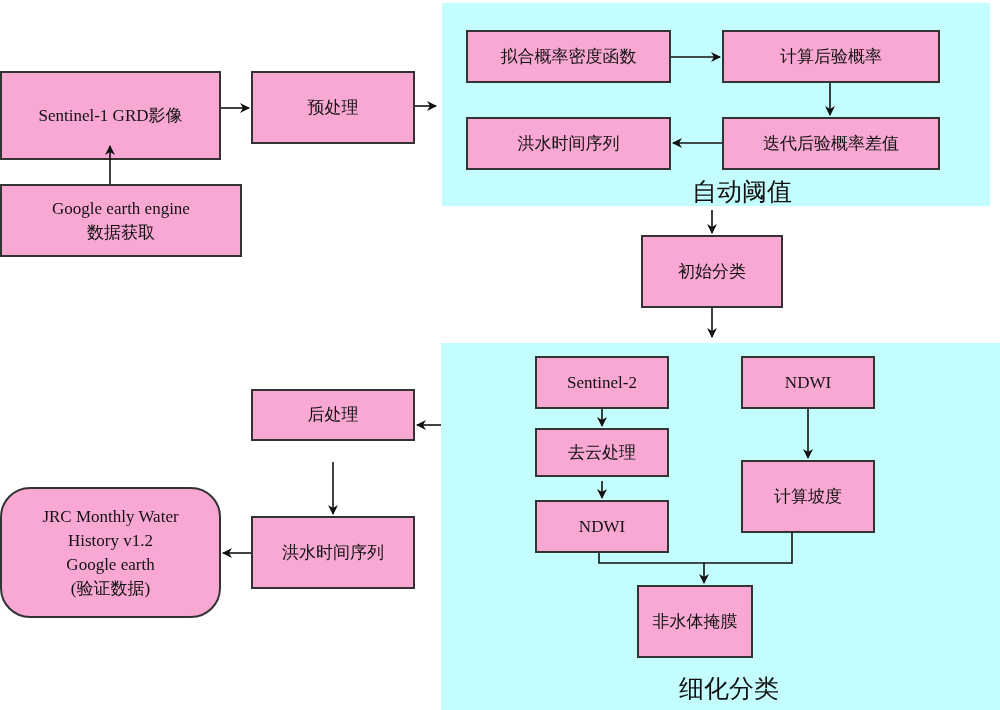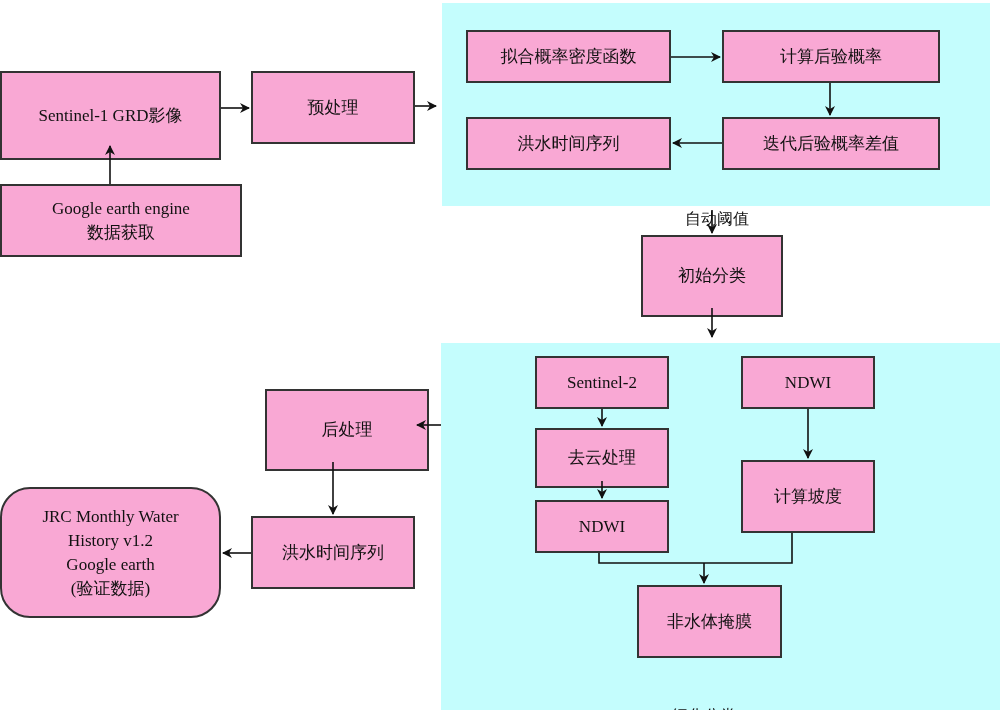--- a/index.html
+++ b/index.html
@@ -2,51 +2,51 @@
 <html><head>
   <meta charset="utf-8">
   <style>
     html, body { margin: 0; padding: 0; background: #ffffff; }
     body { width: 1000px; height: 710px; position: relative; overflow: hidden;
            font-family: "Liberation Serif", "DejaVu Serif", serif; color: #111; }
     .panel { position: absolute; background: #c4fdfd; }
     .box { position: absolute; box-sizing: border-box; background: #f9a8d4;
            border: 2px solid #333; display: flex; align-items: center; justify-content: center;
            text-align: center; font-size: 17px; line-height: 24px; white-space: pre-line; }
-    .plabel { position: absolute; font-size: 16px; text-align: center; margin-top: 34px; }
+    .plabel { position: absolute; font-size: 25px; text-align: right; }
     svg.links { position: absolute; left: 0; top: 0; width: 1000px; height: 710px; pointer-events: none; }
   </style>
 </head>
 <body>
 
 <div class="panel" style="left: 442px; top: 3px; width: 548px; height: 203px; background: rgb(196, 253, 253);"></div>
 <div class="panel" style="left: 441px; top: 343px; width: 559px; height: 367px; background: rgb(196, 253, 253);"></div>
 
 <div class="box" style="left:0px;top:71px;width:221px;height:89px;">Sentinel-1 GRD影像</div>
 <div class="box" style="left:0px;top:184px;width:242px;height:73px;">Google earth engine
 数据获取</div>
 <div class="box" style="left:251px;top:71px;width:164px;height:73px;">预处理</div>
 
 <div class="box" style="left:466px;top:30px;width:205px;height:53px;">拟合概率密度函数</div>
 <div class="box" style="left:722px;top:30px;width:218px;height:53px;">计算后验概率</div>
 <div class="box" style="left:722px;top:117px;width:218px;height:53px;">迭代后验概率差值</div>
 <div class="box" style="left:466px;top:117px;width:205px;height:53px;">洪水时间序列</div>
 <div class="plabel" style="left:642px;top:175px;width:150px;">自动阈值</div>
 
-<div class="box" style="left:641px;top:235px;width:142px;height:82px;">初始分类</div>
+<div class="box" style="left:641px;top:235px;width:142px;height:73px;">初始分类</div>
 
 <div class="box" style="left:535px;top:356px;width:134px;height:53px;text-align:center;">Sentinel-2</div>
-<div class="box" style="left:535px;top:428px;width:134px;height:60px;">去云处理</div>
+<div class="box" style="left:535px;top:428px;width:134px;height:49px;">去云处理</div>
 <div class="box" style="left:535px;top:500px;width:134px;height:53px;">NDWI</div>
 <div class="box" style="left:741px;top:356px;width:134px;height:53px;">NDWI</div>
 <div class="box" style="left:741px;top:460px;width:134px;height:73px;">计算坡度</div>
-<div class="box" style="left:637px;top:585px;width:145px;height:73px;">非水体掩膜</div>
+<div class="box" style="left:637px;top:585px;width:116px;height:73px;">非水体掩膜</div>
 <div class="plabel" style="left:629px;top:672px;width:150px;">细化分类</div>
 
-<div class="box" style="left:265px;top:389px;width:164px;height:82px;">后处理</div>
+<div class="box" style="left:251px;top:389px;width:164px;height:52px;">后处理</div>
 <div class="box" style="left:251px;top:516px;width:164px;height:73px;">洪水时间序列</div>
 <div class="box" style="left:0px;top:487px;width:221px;height:131px;border-radius:30px;">JRC Monthly Water
 History v1.2
 Google earth
 (验证数据)</div>
 
 <svg class="links" viewBox="0 0 1000 710">
   <defs>
     <marker id="ah" markerWidth="10" markerHeight="10" refX="9" refY="5" orient="auto" markerUnits="userSpaceOnUse">
       <path d="M0,0 L10,5 L0,10 L3,5 Z" fill="#111"></path>

